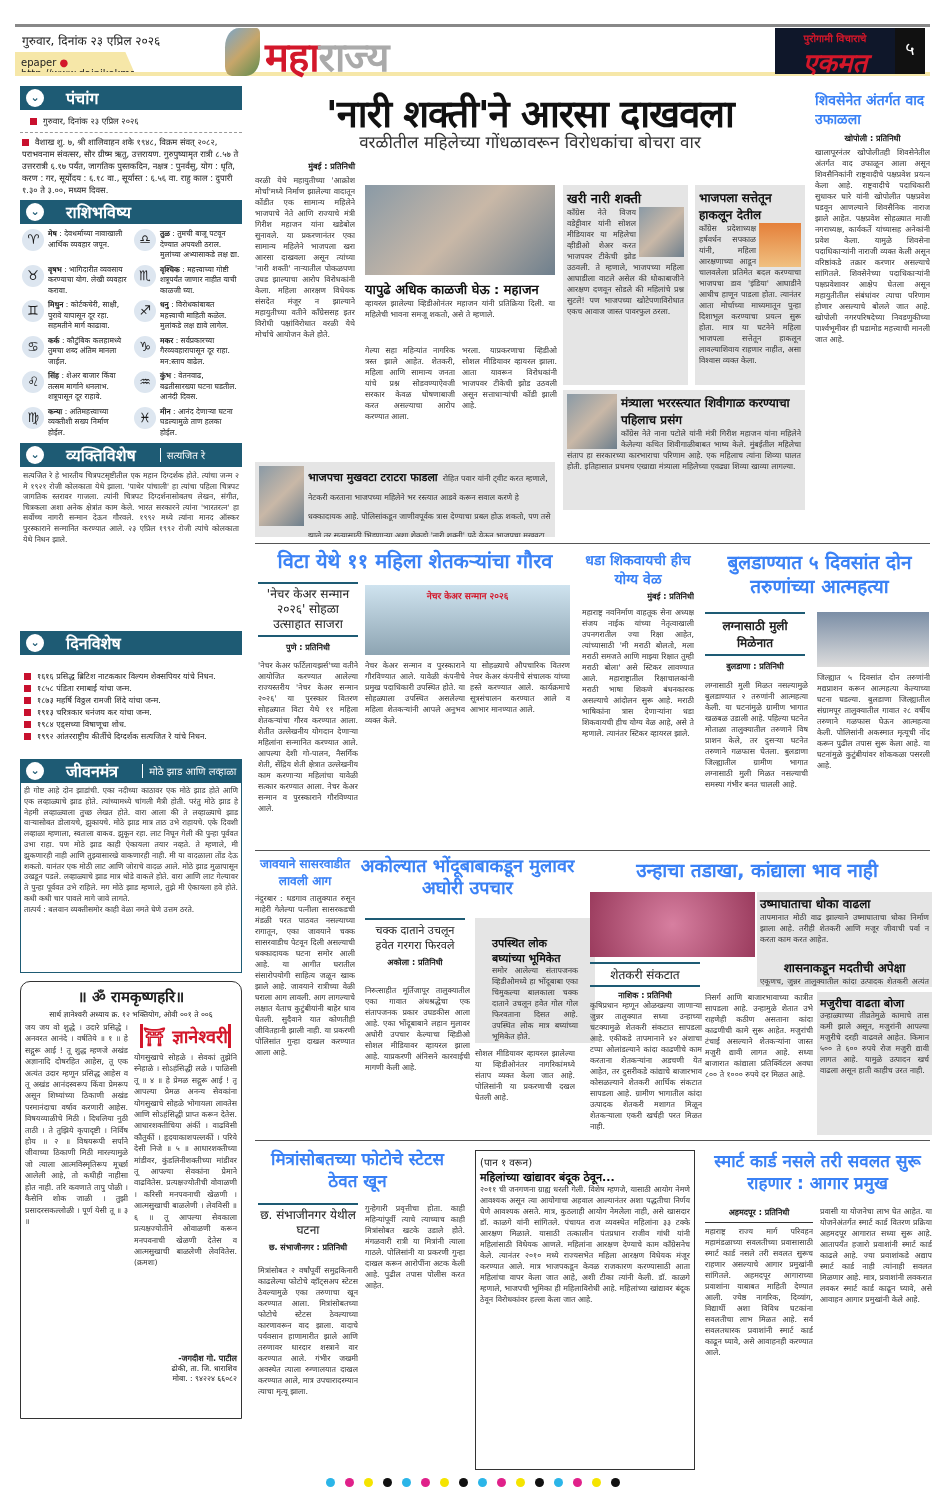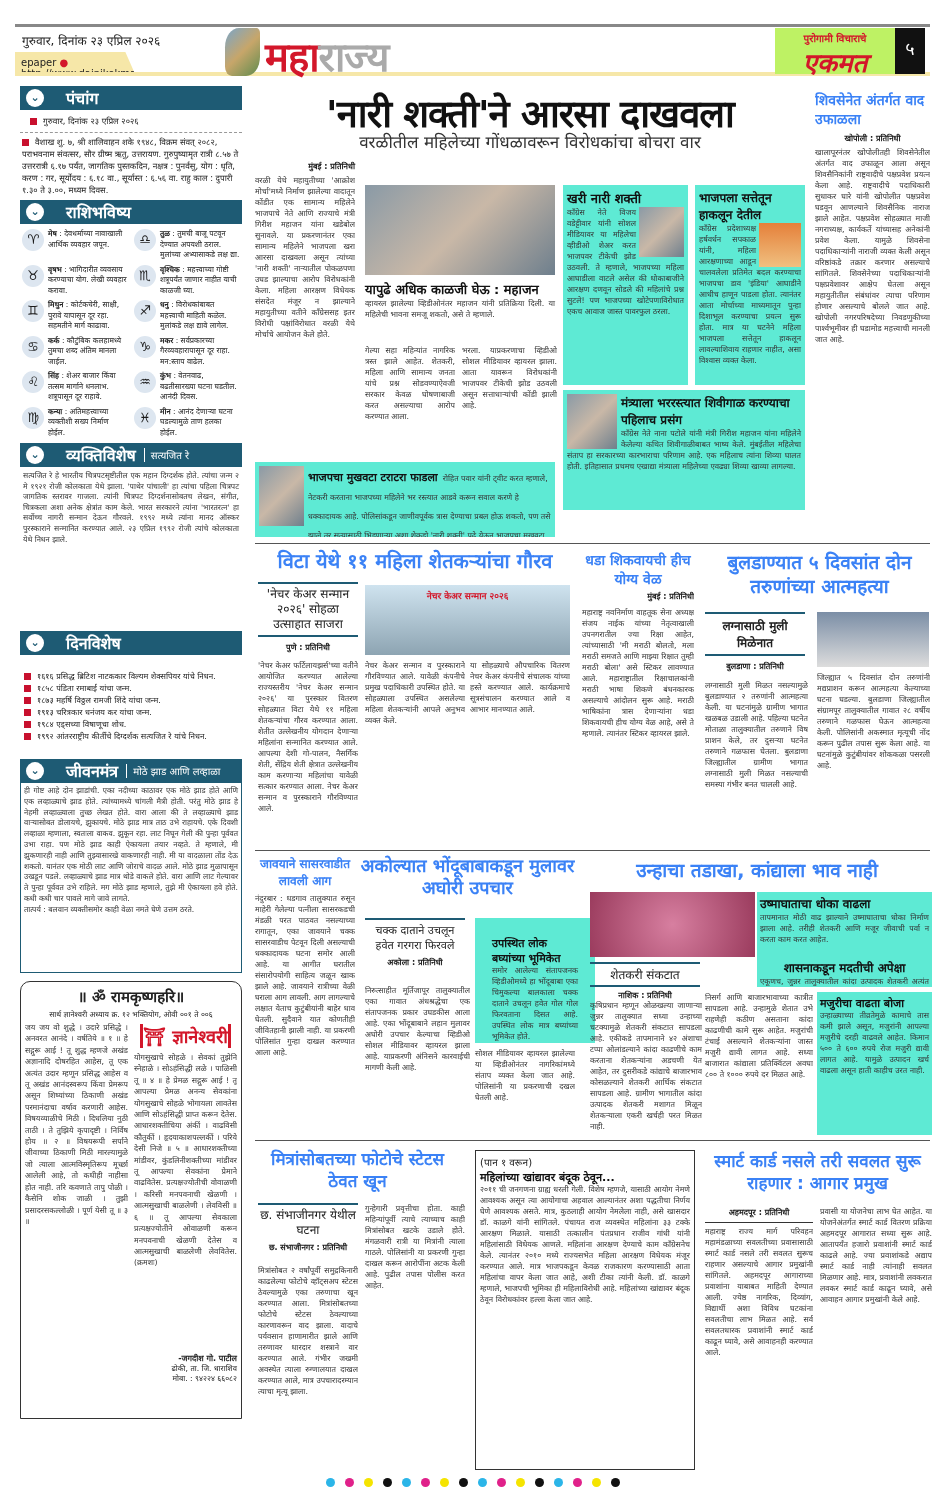--- a/index.html
+++ b/index.html
@@ -5,40 +5,40 @@
 *{box-sizing:border-box;margin:0;padding:0}
 body{width:945px;height:1501px;background:#fff;font-family:"DejaVu Sans",sans-serif;color:#222;position:relative;overflow:hidden}
 .abs{position:absolute}
 .hdr-line{left:15px;right:15px;top:24px;height:3px;background:#888}
 .hdr-date{left:22px;top:32px;font-size:12px;color:#222}
 .hdr-epaper{left:15px;top:52px;width:120px;height:22px;background:#f6e7a8;font-size:10px;padding:5px 6px;clip-path:polygon(0 0,92% 0,100% 100%,0 100%)}
 .hdr-strip{left:15px;right:15px;top:72px;height:4px;background:#f6e7a8}
 .hdr-map{left:225px;top:28px;width:35px;height:48px;background:linear-gradient(135deg,#7aa5c9,#c7a66a,#5e8b4e);border-radius:40% 10% 40% 20%}
 .hdr-maha{left:265px;top:28px;font-size:40px;font-weight:bold;color:#d3172a;font-family:"DejaVu Serif",serif;letter-spacing:-1px}
 .hdr-maha span{color:#aaa}
-.hdr-brand{left:775px;top:28px;width:120px;height:46px;background:#bef264}
+.hdr-brand{left:775px;top:28px;width:120px;height:46px;background:#0f172a}
 .hdr-brand .t1{position:absolute;top:3px;left:0;right:0;text-align:center;font-size:10px;color:#d3172a;font-weight:bold}
 .hdr-brand .t2{position:absolute;top:16px;left:0;right:0;text-align:center;font-size:26px;color:#d3172a;font-weight:bold;font-style:italic}
 .hdr-page{left:895px;top:28px;width:30px;height:46px;background:#111;color:#fff;font-size:18px;text-align:center;padding-top:8px}
 .left{left:20px;top:86px;width:222px}
 .bar{background:#1e5b74;color:#fff;height:24px;display:flex;align-items:center;padding-left:6px;font-weight:bold;font-size:16px}
 .bar .chev{width:18px;height:18px;border-radius:50%;background:#fff;color:#1e5b74;font-size:11px;text-align:center;line-height:18px;margin-right:22px}
-.bar .sub{font-size:10px;font-weight:normal;margin-left:8px;border-left:1px solid #fff;padding-left:6px}
+.bar .sub{font-size:10px;font-weight:normal;margin-left:24px;border-left:1px solid #fff;padding-left:6px}
 .sq{display:inline-block;width:7px;height:7px;background:#c8102e;margin-right:6px;vertical-align:middle}
 .small{font-size:8.3px;line-height:12px}
 .rashi{display:grid;grid-template-columns:1fr 1fr;gap:4px 6px;padding:5px 2px}
 .ri{display:flex;align-items:flex-start;gap:4px;font-size:7.5px;line-height:10.5px}
 .ri .ic{flex:0 0 22px;height:22px;border-radius:50%;background:#dde6f0;color:#1b1b1b;font-size:13px;text-align:center;line-height:22px}
 .ri b{font-weight:bold}
 .frame{border:1px solid #1e5b74;padding:3px}
 .din li{list-style:none;font-size:8px;line-height:12px}
 .main-title{left:265px;top:86px;width:530px;text-align:center;font-size:38px;font-weight:bold;color:#111;font-family:"DejaVu Sans",sans-serif;letter-spacing:-1px}
 .main-sub{left:265px;top:130px;width:530px;text-align:center;font-size:17px;color:#333}
 .photo{background:linear-gradient(135deg,#8a9aa6,#c9b8a7,#6e7f8d);}
-.gbox{background:#5eead4}
+.gbox{background:#e5e5e5}
 .h{font-weight:bold;color:#111}
 .txt{font-size:7.8px;line-height:11px;color:#333;text-align:justify}
 .rule{height:2px;background:#1e5b74}
 .sec-title{font-weight:bold;text-align:center;color:#3b82f6}
 .byline{font-size:8px;font-weight:bold;text-align:center}
 .cmyk{left:0;right:0;top:1478px;height:14px;display:flex;justify-content:center;gap:10px}
 .cmyk i{width:9px;height:9px;border-radius:50%;display:block}
 </style>
 </head>
 <body>

